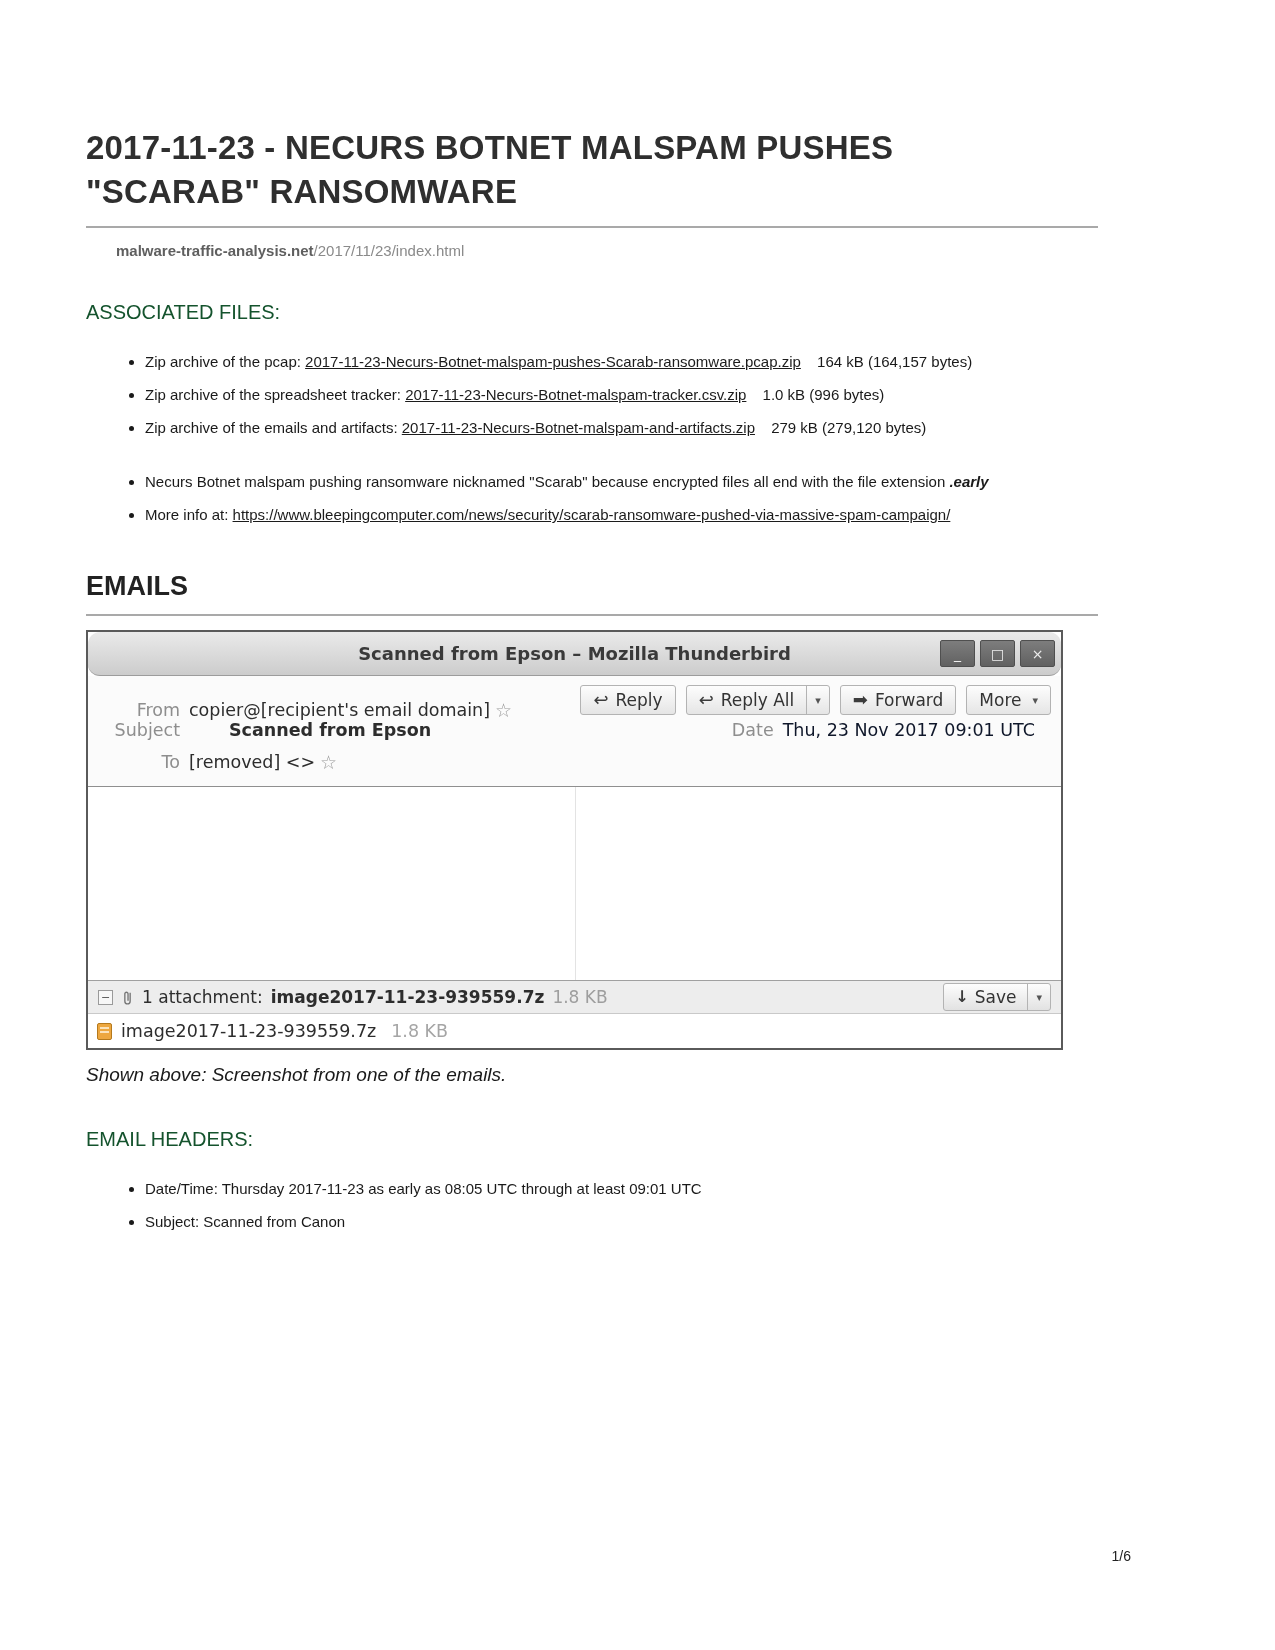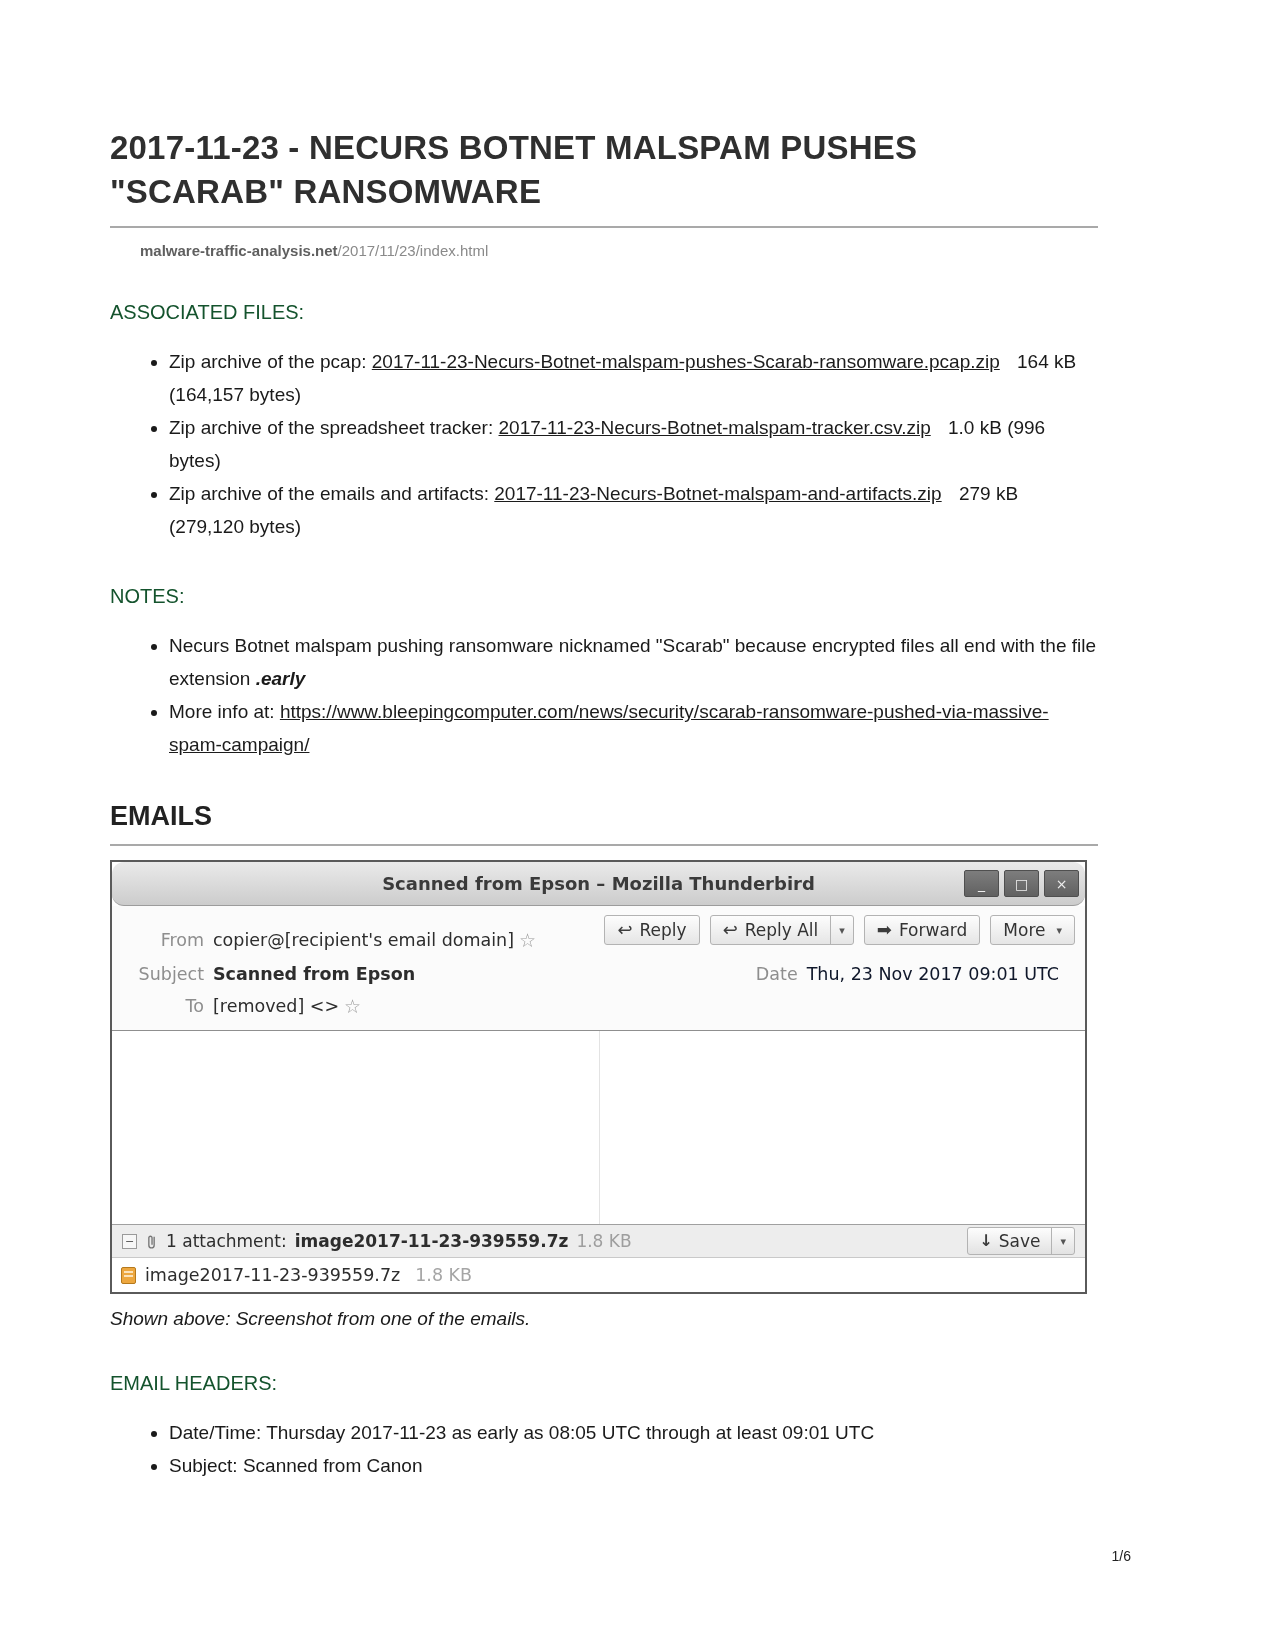--- a/index.html
+++ b/index.html
@@ -2,35 +2,35 @@
 <html><head>
 <meta charset="utf-8">
 <style>
   * { margin:0; padding:0; box-sizing:border-box; }
   html,body { background:#fff; }
   body {
     width:1275px; height:1650px; position:relative;
     font-family:"Liberation Sans", sans-serif; color:#1a1a1a;
     overflow:hidden;
   }
-  .content { padding:126px 177px 0 110px; }
+  .content { padding:126px 177px 0 86px; }
 
   h1.page-title {
     font-size:33px; font-weight:700; color:#2f2f2f;
     line-height:1.34; max-width:920px; letter-spacing:.2px;
   }
   .title-rule { border:none; border-top:2px solid #a9a9a9; margin-top:12px; }
 
   .source { margin:14px 0 0 30px; font-size:15px; color:#8a8a8a; }
   .source .domain { font-weight:700; color:#5f5f5f; }
 
   .section-heading { margin-top:42px; font-size:20px; color:#14532d; }
 
   ul.bullets { margin-top:21px; padding-left:59px; list-style:disc; }
-  ul.bullets li { font-size:19px; line-height:33px; max-width:930px; color:#1a1a1a; }
+  ul.bullets li { font-size:15px; line-height:33px; max-width:930px; color:#1a1a1a; }
   .doc-link { color:#1c1c1c; text-decoration:underline; }
   .size { margin-left:12px; }
   .scarab { font-weight:700; font-style:italic; }
 
   .emails-heading { margin-top:40px; font-size:27px; font-weight:700; color:#222; }
   .emails-rule { border:none; border-top:2px solid #a9a9a9; margin-top:12px; }
 
   
   .tb-window {
     margin-top:14px; width:977px; border:2px solid #5a5a5a;
@@ -48,21 +48,21 @@
     border:1px solid #4f4f4f; border-radius:2px; color:#efefef;
     display:flex; align-items:center; justify-content:center; font-size:14px;
   }
 
   .tb-header {
     position:relative; background:#fbfbfb; border-bottom:1px solid #8f8f8f;
     padding:8px 14px 14px;
   }
   .tb-row { display:flex; align-items:center; font-size:17.5px; }
   .from-row { margin-top:16px; }
-  .subject-row { margin-top:14px; }
+  .subject-row { margin-top:0;gap:40px; }
   .to-row { margin-top:12px; }
   .tb-label { width:78px; flex:0 0 78px; text-align:right; margin-right:9px; color:#8e8e8e; }
   .tb-value { color:#2d2d2d; }
   .subject-value { font-weight:700; }
   .star { color:#9a9a9a; font-size:19px; margin-left:5px; line-height:1; }
   .date-block { margin-left:auto; margin-right:12px; display:flex; gap:9px; }
   .date-label { color:#8e8e8e; }
   .date-value { color:#0f172a; }
 
   .tb-actions { position:absolute; top:9px; right:10px; display:flex; gap:10px; align-items:stretch; }
@@ -137,21 +137,20 @@
     <li>
       <span>Zip archive of the spreadsheet tracker: </span><a href="#" class="doc-link">2017-11-23-Necurs-Botnet-malspam-tracker.csv.zip</a>
       <span class="size">1.0 kB (996 bytes)</span>
     </li>
     <li>
       <span>Zip archive of the emails and artifacts: </span><a href="#" class="doc-link">2017-11-23-Necurs-Botnet-malspam-and-artifacts.zip</a>
       <span class="size">279 kB (279,120 bytes)</span>
     </li>
   </ul>
 
-  <div class="section-heading">NOTES:</div>
 
   <ul class="bullets">
     <li><span>Necurs Botnet malspam pushing ransomware nicknamed "Scarab" because encrypted files all end with the file extension </span><span class="scarab">.early</span></li>
     <li>
       <span>More info at: </span><a href="#" class="doc-link">https://www.bleepingcomputer.com/news/security/scarab-ransomware-pushed-via-massive-spam-campaign/</a>
     </li>
   </ul>
 
   <div class="emails-heading">EMAILS</div>
   <hr class="emails-rule">

